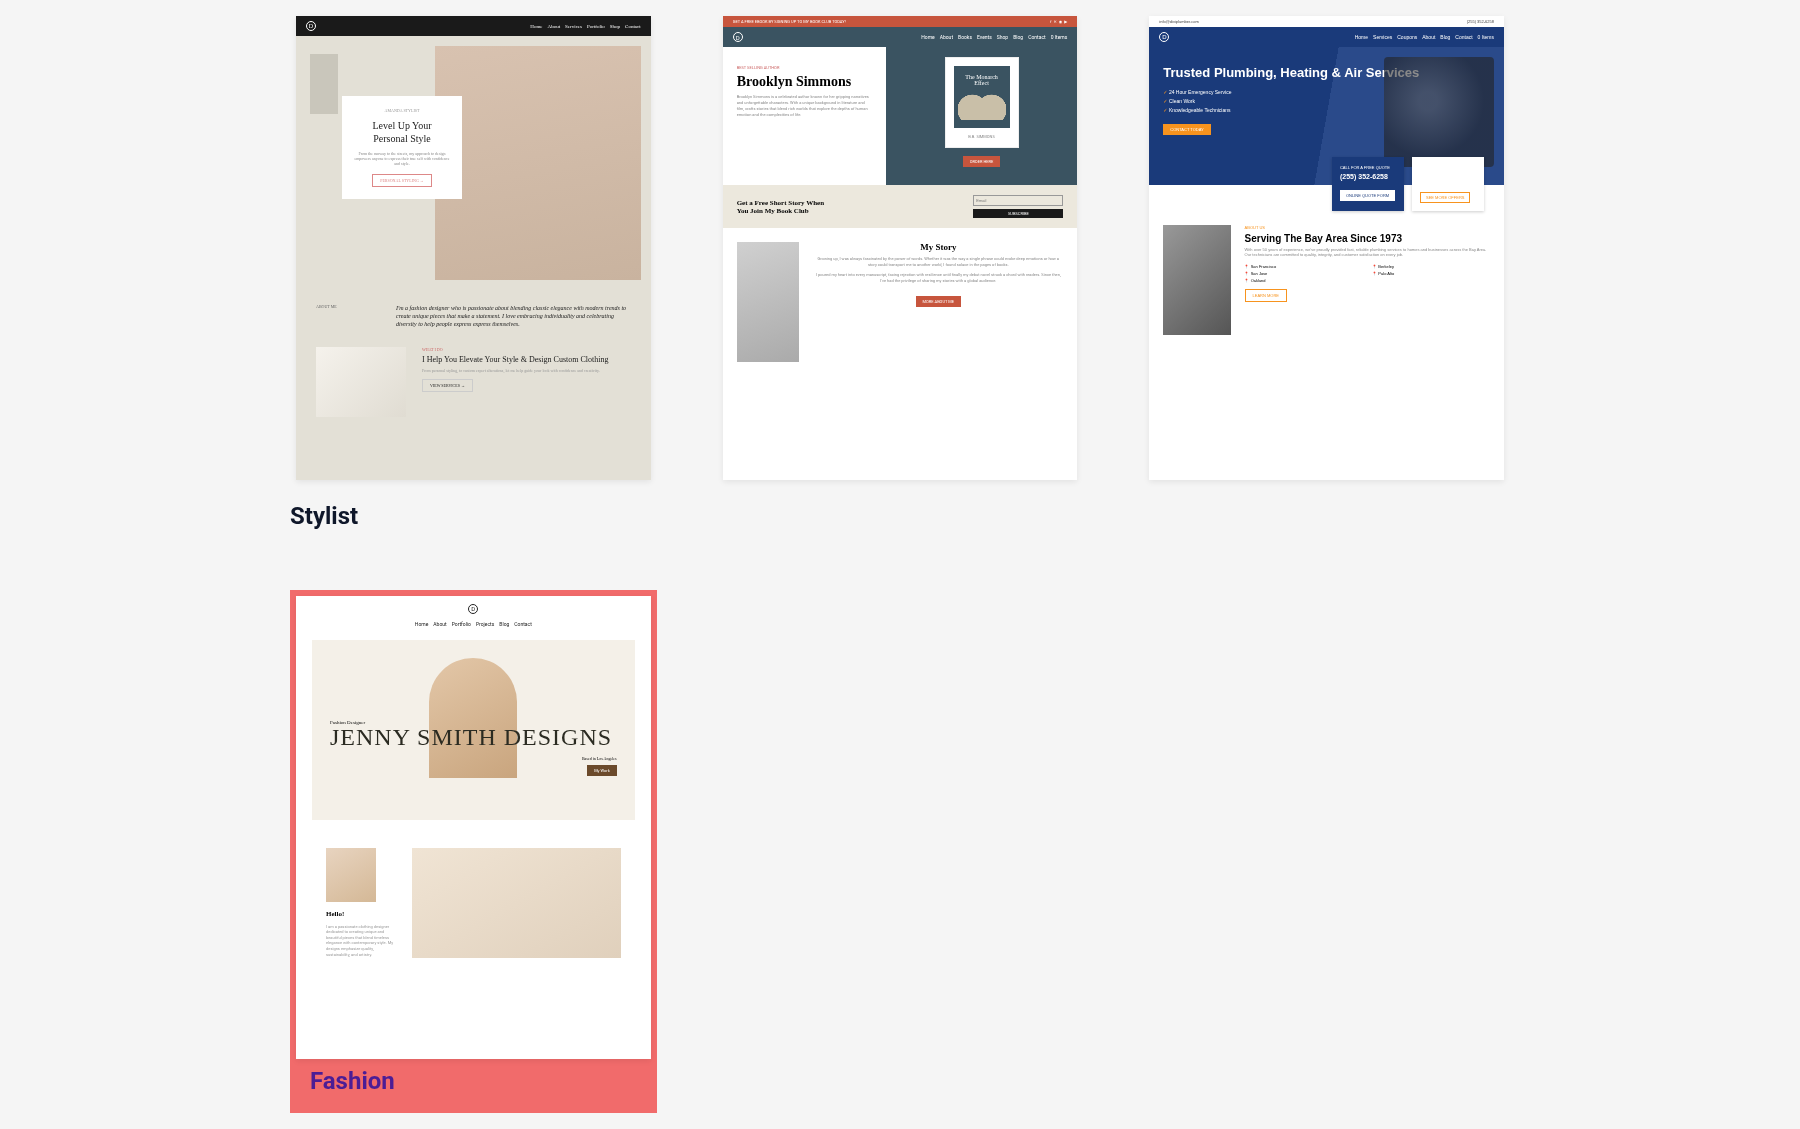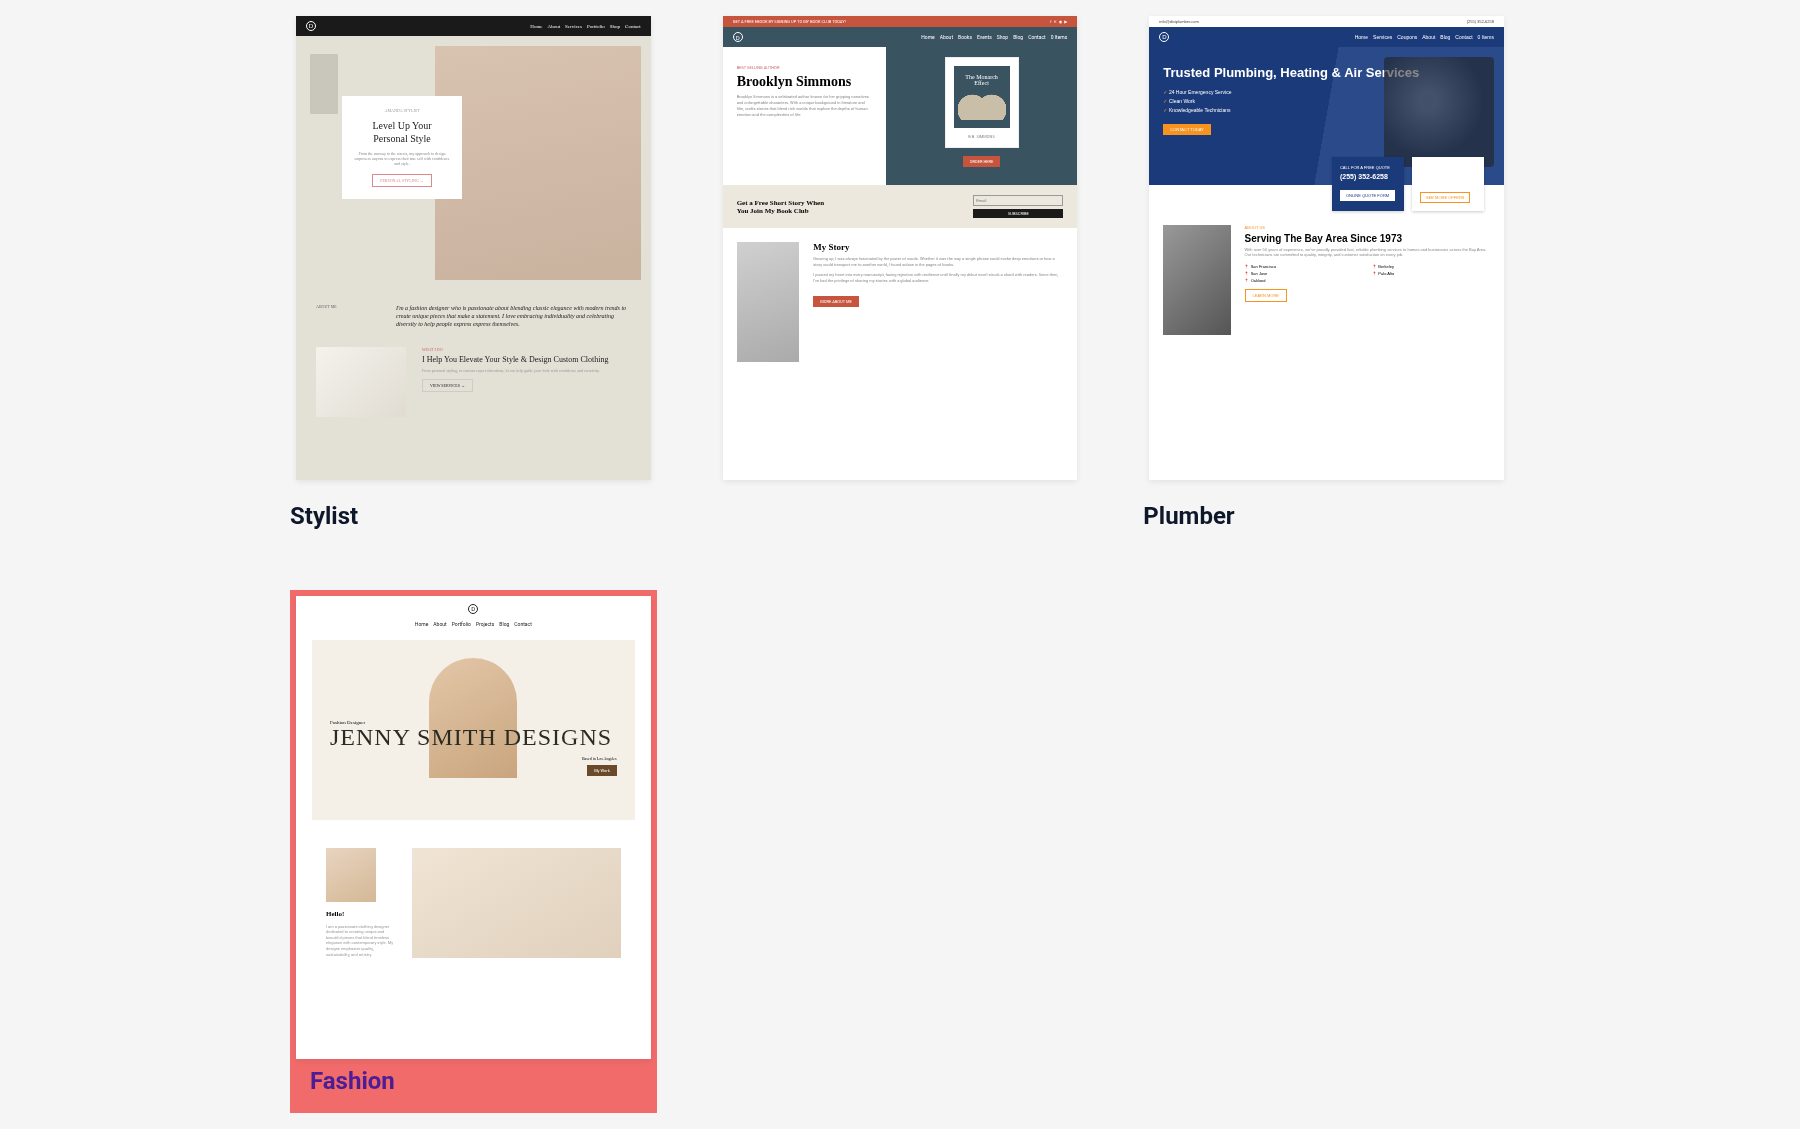--- a/index.html
+++ b/index.html
@@ -90,21 +90,21 @@
   .writer .book{background:#fff;width:74px;padding:8px;border:1px solid #eee;text-align:center;}
   .writer .book .cov{background:#3a5361;color:#fff;padding:8px 4px;font-size:6px;font-family:Georgia,serif;}
   .writer .book .cov .shapes{margin-top:8px;height:26px;background:radial-gradient(circle at 30% 60%,#c9bfa8 40%,transparent 41%),radial-gradient(circle at 70% 60%,#c9bfa8 40%,transparent 41%);}
   .writer .book .auth{font-size:4px;color:#888;margin-top:6px;}
   .writer .orderbtn{background:#c7553d;color:#fff;margin:8px auto;display:block;width:fit-content;}
   .writer .club{background:#ece8dd;padding:10px 14px;display:flex;justify-content:space-between;align-items:center;}
   .writer .club h4{font-family:Georgia,serif;font-size:7px;width:100px;}
   .writer .club .form{display:flex;flex-direction:column;gap:3px;}
   .writer .club input{width:90px;font-size:4px;padding:2px;border:1px solid #999;background:transparent;}
   .writer .club .sb{background:#1a1a1a;color:#fff;font-size:4px;padding:2px;text-align:center;}
-  .writer .story{display:flex;gap:14px;padding:14px;}
+  .writer .story{display:flex;gap:14px;padding:14px;text-align:center;}
   .writer .story .img{width:96px;height:120px;background:linear-gradient(160deg,#d0d0d0,#aaa);}
   .writer .story .txt h4{font-family:Georgia,serif;font-size:9px;margin-bottom:4px;}
   .writer .story .txt p{font-size:4px;color:#888;line-height:1.5;margin-bottom:4px;}
   .writer .story .txt .b{background:#c7553d;color:#fff;}
 
   
   .plumber{background:#fff;font-family:Arial,sans-serif;}
   .plumber .top{background:#fff;font-size:4px;display:flex;justify-content:space-between;padding:3px 10px;color:#444;}
   .plumber .nav2{background:#1a3a7a;color:#fff;}
   .plumber .hero{background:linear-gradient(100deg,#1a3a7a 50%,#2a4a8a 50%);color:#fff;padding:18px 14px 50px 14px;position:relative;}
@@ -305,23 +305,20 @@
                 <span>Berkeley</span>
             <span>San Jose</span>
                 <span>Palo Alto</span>
             <span>Oakland</span>
           </div>
           <span class="btn-tiny b">LEARN MORE</span>
         </div>
       </div>
     </div>
       </div>
-    <div class="label-wrap">
-        <div class="label">Plumber</div>
-      </div>
   </div>
 
   <div class="card selected">
     <div class="thumb-wrap">
         <div class="thumb fashion">
       <div class="mini-nav nav2">
         <span class="logo-circ">D</span>
         <div class="links">
           <span>Home</span>
               <span>About</span>

